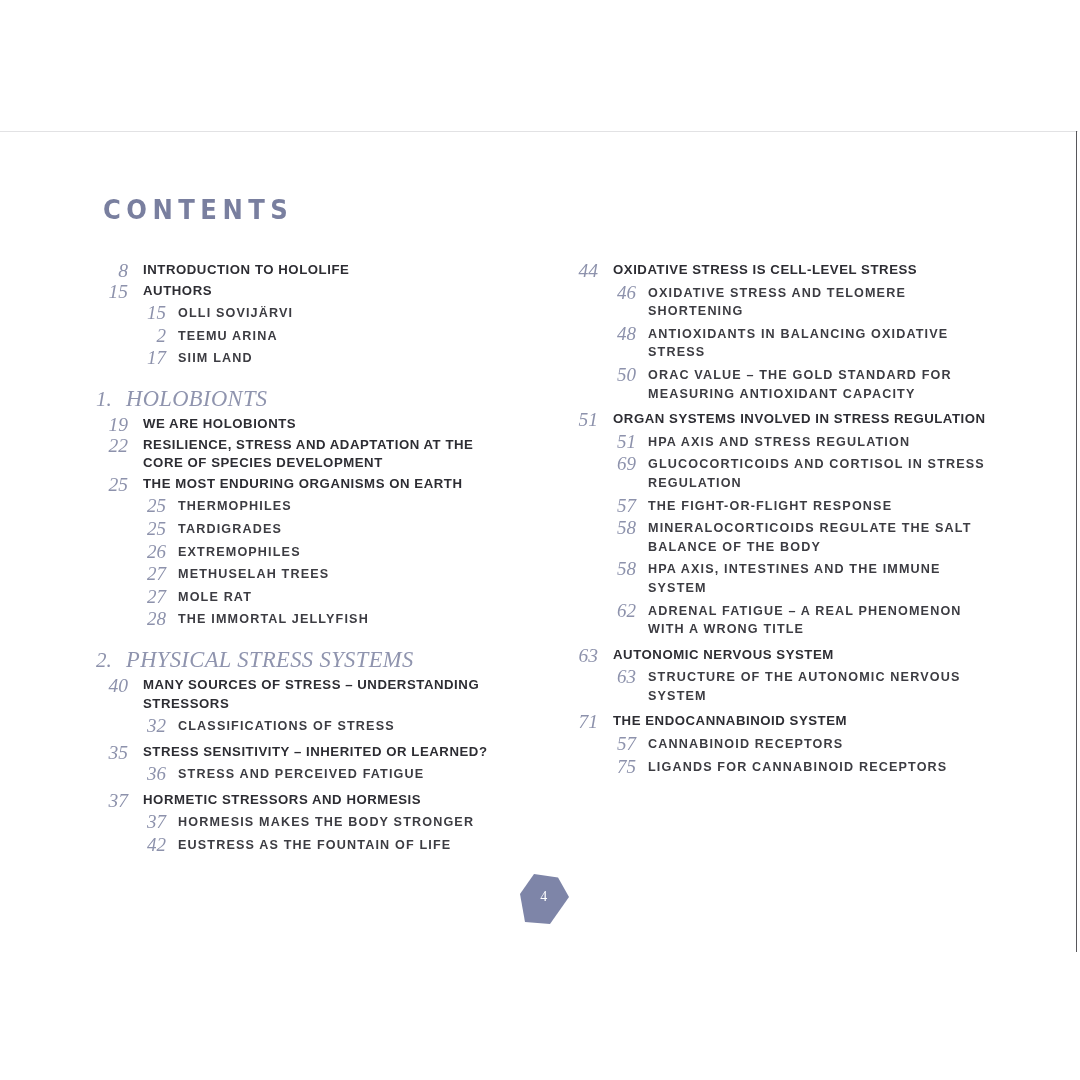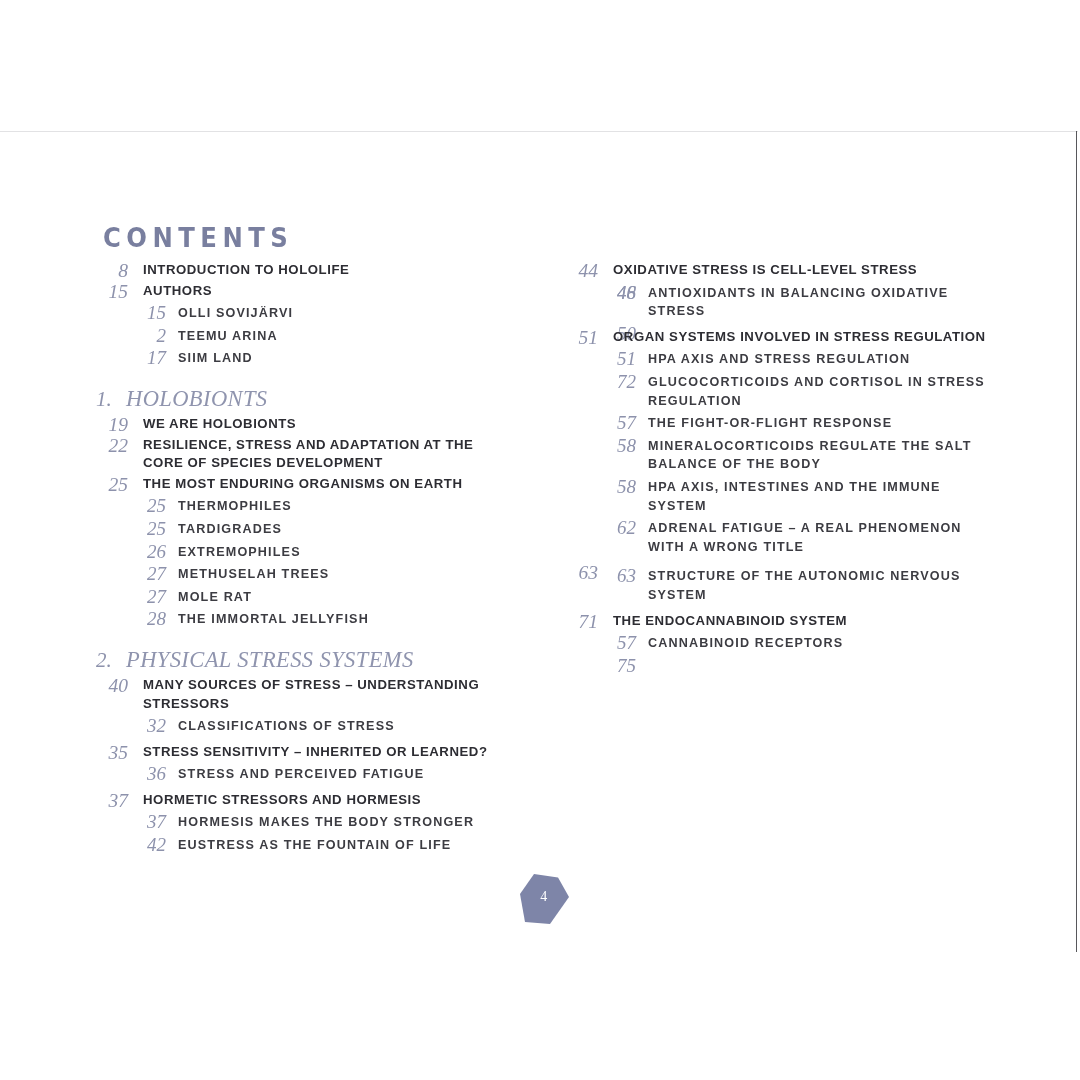--- a/index.html
+++ b/index.html
@@ -38,21 +38,21 @@
     width: 1.4px;
     height: 821px;
     background: #3a3a3e;
     opacity: .85;
   }
 
   
   .toc-title {
     position: absolute;
     left: 103px;
-    top: 224px;
+    top: 196px;
     font-family: "DejaVu Sans Condensed", "Liberation Sans Narrow", "Liberation Sans", sans-serif;
     font-size: 27px;
     font-weight: 700;
     letter-spacing: 5.5px;
     color: #797f9f;
     line-height: 1;
   }
 
   
   .col {
@@ -284,73 +284,77 @@
         <span class="label">EUSTRESS AS THE FOUNTAIN OF LIFE</span>
       </div>
     </div>
   <div class="col col-right">
       <div class="entry lvl1">
         <span class="num">44</span>
         <span class="label">OXIDATIVE STRESS IS CELL-LEVEL STRESS</span>
       </div>
       <div class="entry lvl2">
         <span class="num">46</span>
+        <span class="label">OXIDATIVE STRESS AND TELOMERE SHORTENING</span>
       </div>
       <div class="entry lvl2">
         <span class="num">48</span>
         <span class="label">ANTIOXIDANTS IN BALANCING OXIDATIVE STRESS</span>
       </div>
       <div class="entry lvl2">
         <span class="num">50</span>
+        <span class="label">ORAC VALUE – THE GOLD STANDARD FOR MEASURING ANTIOXIDANT CAPACITY</span>
       </div>
       <div class="entry lvl1 gap-sm">
         <span class="num">51</span>
         <span class="label">ORGAN SYSTEMS INVOLVED IN STRESS REGULATION</span>
       </div>
       <div class="entry lvl2">
         <span class="num">51</span>
         <span class="label">HPA AXIS AND STRESS REGULATION</span>
       </div>
       <div class="entry lvl2">
-        <span class="num">72</span>
+        <span class="num">69</span>
         <span class="label">GLUCOCORTICOIDS AND CORTISOL IN STRESS REGULATION</span>
       </div>
       <div class="entry lvl2">
         <span class="num">57</span>
         <span class="label">THE FIGHT-OR-FLIGHT RESPONSE</span>
       </div>
       <div class="entry lvl2">
         <span class="num">58</span>
         <span class="label">MINERALOCORTICOIDS REGULATE THE SALT BALANCE OF THE BODY</span>
       </div>
       <div class="entry lvl2">
         <span class="num">58</span>
         <span class="label">HPA AXIS, INTESTINES AND THE IMMUNE SYSTEM</span>
       </div>
       <div class="entry lvl2">
         <span class="num">62</span>
         <span class="label">ADRENAL FATIGUE – A REAL PHENOMENON WITH A WRONG TITLE</span>
       </div>
       <div class="entry lvl1 gap-sm">
         <span class="num">63</span>
+        <span class="label">AUTONOMIC NERVOUS SYSTEM</span>
       </div>
       <div class="entry lvl2">
         <span class="num">63</span>
         <span class="label">STRUCTURE OF THE AUTONOMIC NERVOUS SYSTEM</span>
       </div>
       <div class="entry lvl1 gap-sm">
         <span class="num">71</span>
         <span class="label">THE ENDOCANNABINOID SYSTEM</span>
       </div>
       <div class="entry lvl2">
         <span class="num">57</span>
         <span class="label">CANNABINOID RECEPTORS</span>
       </div>
       <div class="entry lvl2">
         <span class="num">75</span>
+        <span class="label">LIGANDS FOR CANNABINOID RECEPTORS</span>
       </div>
     </div>
 
   <div class="page-badge">
     <div class="shape"></div>
     <div class="pnum">4</div>
   </div>
 
 </div>
 

